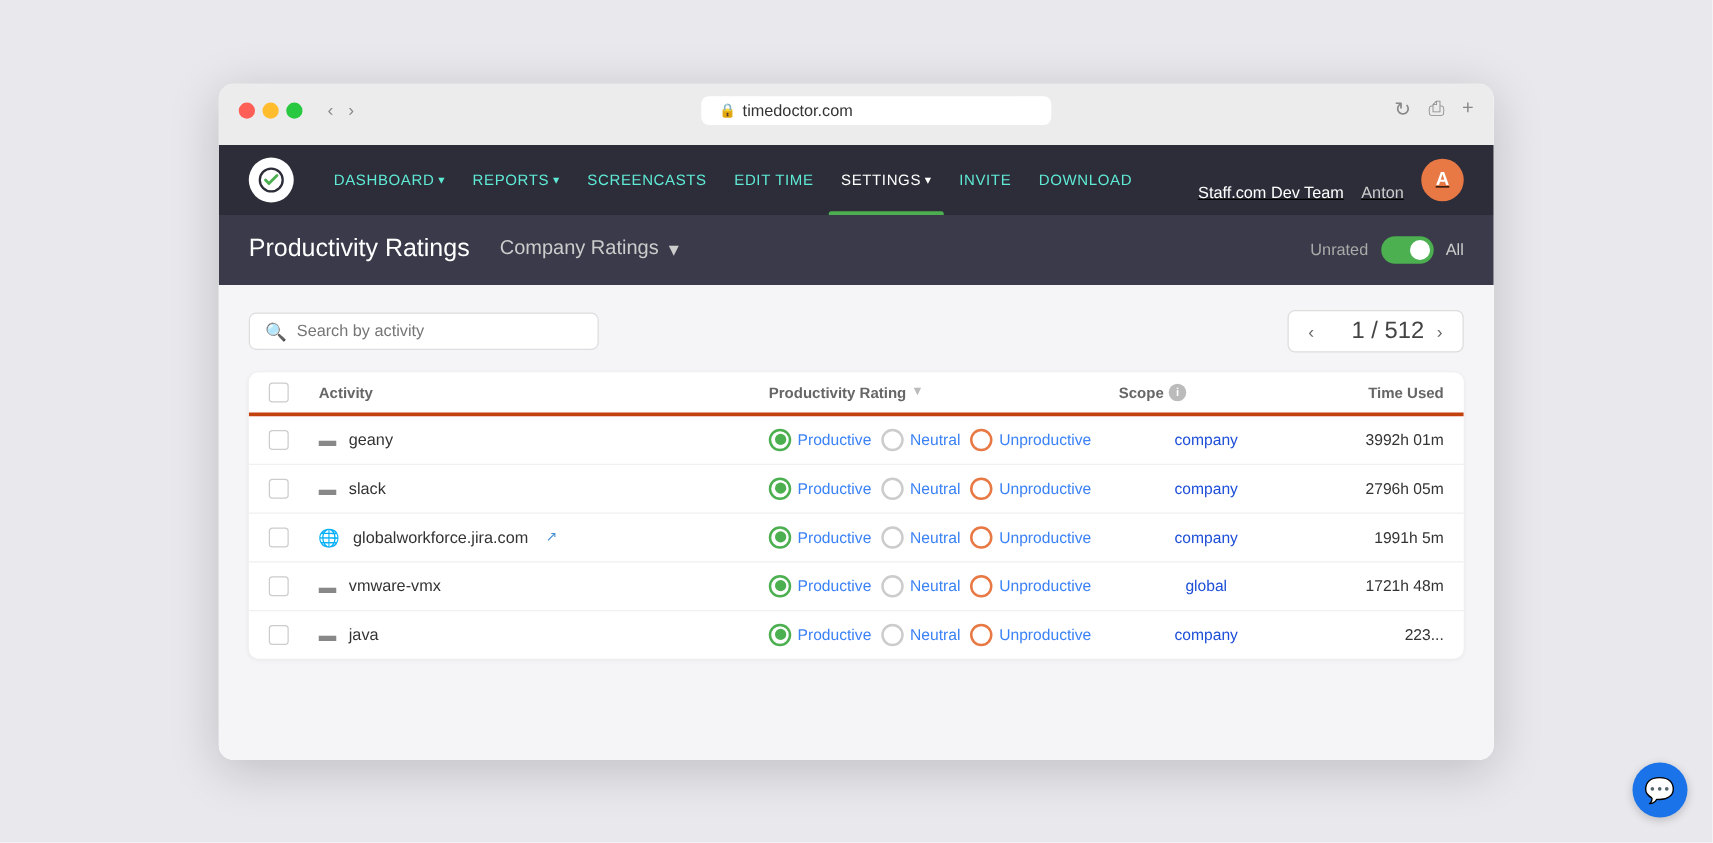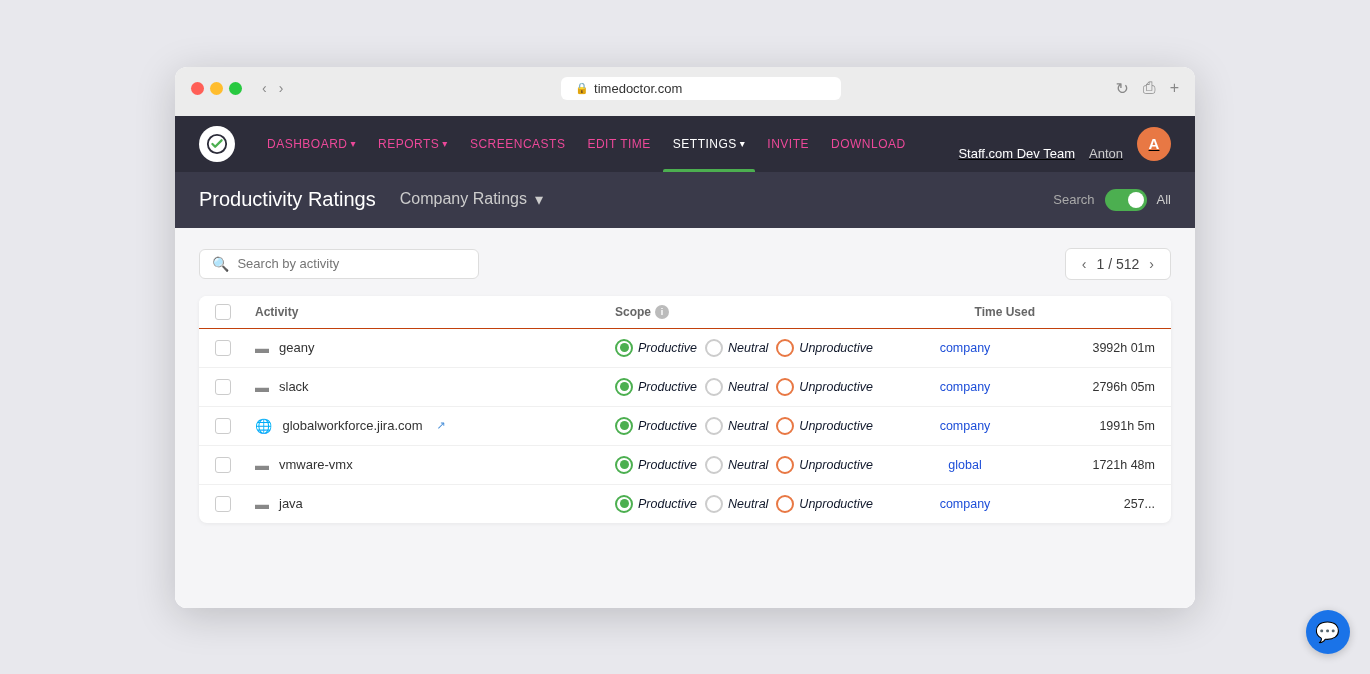--- a/index.html
+++ b/index.html
@@ -100,21 +100,21 @@
       flex-shrink: 0;
     }
     .nav-logo svg { width: 22px; height: 22px; }
     .nav-items {
       display: flex;
       align-items: center;
       gap: 2px;
       flex: 1;
     }
     .nav-item {
-      color: #ec4899;
+      color: #5eead4;
       font-size: 12px;
       font-weight: 500;
       padding: 0 10px;
       height: 56px;
       display: flex;
       align-items: center;
       cursor: pointer;
       letter-spacing: 0.5px;
       white-space: nowrap;
       position: relative;
@@ -264,37 +264,38 @@
     }
     .pagination-btn {
       background: none;
       border: none;
       color: #666;
       font-size: 14px;
       cursor: pointer;
       padding: 2px 4px;
     }
     .pagination-text {
-      font-size: 14px;
+      font-size: 19px;
       color: #444;
       font-weight: 500;
+      margin-left: 20px;
     }
     
     .table-container {
       background: #fff;
       border-radius: 8px;
       overflow: hidden;
       box-shadow: 0 1px 4px rgba(0,0,0,0.06);
     }
     .table-header {
       display: grid;
       grid-template-columns: 40px 1fr 280px 140px 120px;
       padding: 8px 16px;
       background: #fff;
-      border-bottom: 1px solid #c2410c;
+      border-bottom: 3px solid #c2410c;
     }
     .th {
       font-size: 12px;
       color: #666;
       font-weight: 600;
       display: flex;
       align-items: center;
       gap: 4px;
     }
     .th .sort-icon { color: #bbb; font-size: 10px; }
@@ -370,22 +371,21 @@
       background: #4caf50;
     }
     .radio-circle.unproductive {
       border-color: #e87844;
     }
     .radio-circle.neutral {
       border-color: #ccc;
     }
     .radio-label {
       font-size: 12.5px;
-      color: #0f172a;
-      font-style: italic;
+      color: #3b82f6;
     }
     .scope-cell {
       font-size: 12.5px;
       color: #1d4ed8;
       text-align: center;
     }
     .time-cell {
       font-size: 12.5px;
       color: #333;
       font-weight: 400;
@@ -484,21 +484,21 @@
 
     <div class="sub-header">
       <div class="sub-header-left">
         <span class="page-title">Productivity Ratings</span>
         <button class="dropdown-btn">
           <span>Company Ratings</span>
           <span class="chevron">▾</span>
         </button>
       </div>
       <div class="sub-header-right">
-        <span class="unrated-label">Search</span>
+        <span class="unrated-label">Unrated</span>
         <div class="toggle"></div>
         <span class="all-label">All</span>
       </div>
     </div>
 
     <div class="content">
 
       <div class="toolbar">
         <div class="search-box">
           <span class="search-icon">🔍</span>
@@ -512,20 +512,24 @@
       </div>
 
       <div class="table-container">
 
         <div class="table-header">
           <div class="th">
             <div class="row-checkbox"></div>
           </div>
           <div class="th">
             <span>Activity</span>
+          </div>
+          <div class="th">
+            <span>Productivity Rating</span>
+            <span class="sort-icon">▼</span>
           </div>
           <div class="th">
             <span>Scope</span>
             <span class="info-icon">i</span>
           </div>
           <div class="th" style="justify-content: flex-end;">
             <span>Time Used</span>
           </div>
         </div>
 
@@ -640,20 +644,20 @@
             <div class="radio-option">
               <div class="radio-circle neutral"></div>
               <span class="radio-label">Neutral</span>
             </div>
             <div class="radio-option">
               <div class="radio-circle unproductive"></div>
               <span class="radio-label">Unproductive</span>
             </div>
           </div>
           <div class="scope-cell">company</div>
-          <div class="time-cell">257...</div>
+          <div class="time-cell">223...</div>
         </div>
       </div>
     </div>
   </div>
 </div>
 
 <div class="chat-widget">💬</div>
 
 </body></html>

